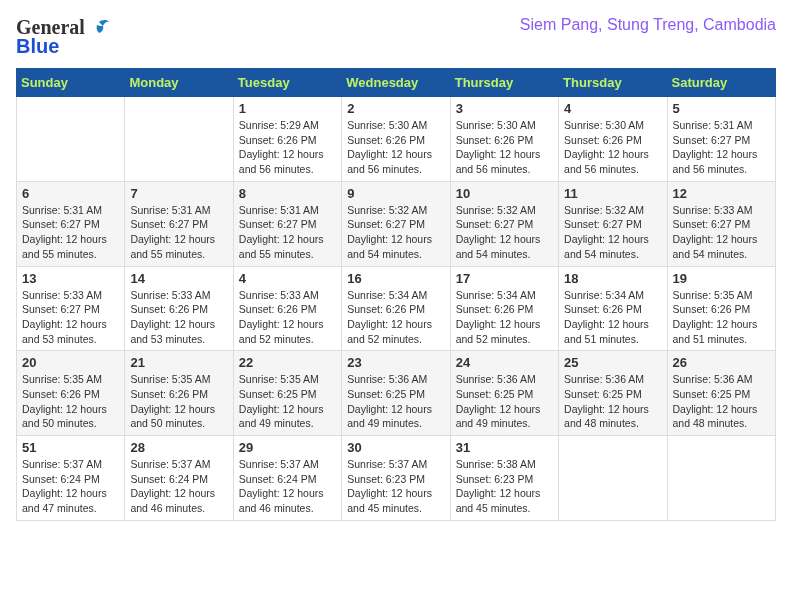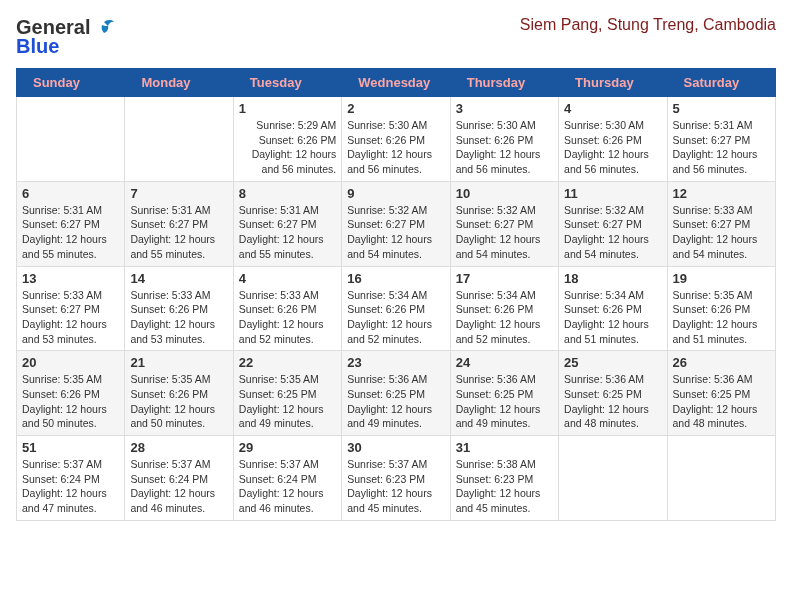--- a/index.html
+++ b/index.html
@@ -18,45 +18,46 @@
     }
     .logo {
       display: flex;
       flex-direction: column;
       align-items: flex-start;
     }
     .logo-row {
       display: flex;
       align-items: center;
       gap: 2px;
+      font-family: Liberation Serif, serif;
     }
     .title-block {
       text-align: right;
     }
     .title-block h1 {
       font-size: 36px;
       font-weight: bold;
       color: #333;
     }
     .title-block h2 {
       font-size: 16px;
       font-weight: normal;
-      color: #7f1d1d;
+      color: #8b5cf6;
     }
     .calendar {
       width: 100%;
       border-collapse: collapse;
       border: 1px solid #ccc;
     }
     .calendar th {
       background: #1a56a0;
-      color: #fca5a5;
+      color: #bef264;
       font-size: 13px;
       font-weight: bold;
-      padding: 6px 16px;
+      padding: 6px 4px;
       text-align: left;
       border: 1px solid #1a56a0;
     }
     .calendar td {
       vertical-align: top;
       border: 1px solid #ddd;
       padding: 4px 5px;
       width: 108px;
       min-height: 80px;
       font-size: 11px;
@@ -117,21 +118,21 @@
         <th>Thursday</th>
         <th>Saturday</th>
       </tr>
   </thead>
   <tbody id="calendar-body">
   <tr class="row-odd">
         <td class="empty-cell"></td>
         <td class="empty-cell"></td>
         <td>
           <div class="day-number">1</div>
-          <div class="day-info" style="white-space: pre-line; text-align: right;">Sunrise: 5:29 AM
+          <div class="day-info" style="white-space: pre-line;">Sunrise: 5:29 AM
 Sunset: 6:26 PM
 Daylight: 12 hours and 56 minutes.</div>
         </td>
         <td>
           <div class="day-number">2</div>
           <div class="day-info" style="white-space: pre-line;">Sunrise: 5:30 AM
 Sunset: 6:26 PM
 Daylight: 12 hours and 56 minutes.</div>
         </td>
         <td>

